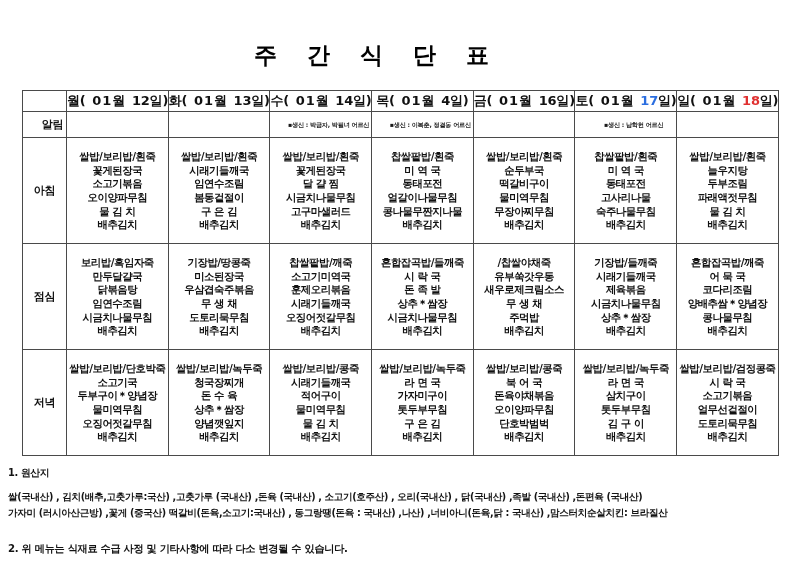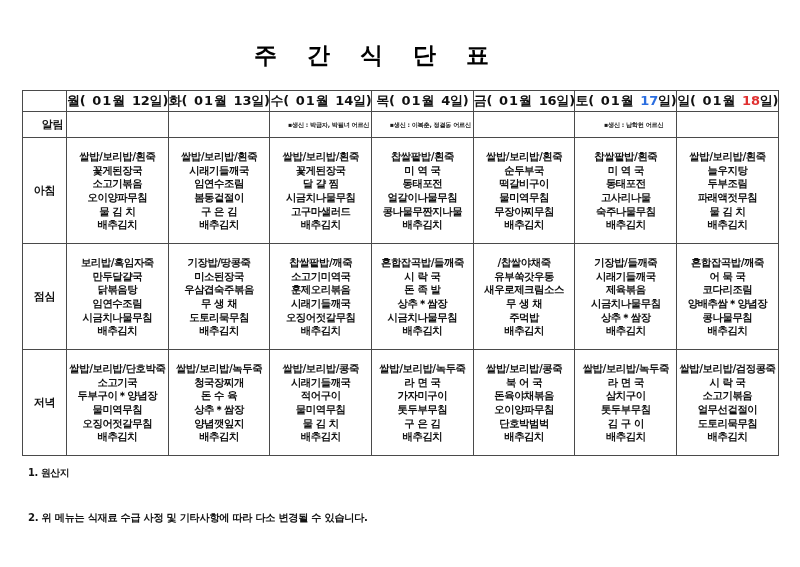--- a/index.html
+++ b/index.html
@@ -100,21 +100,21 @@
   }
   .meal-list div {
     font-size: 10.4px;
     letter-spacing: -0.45px;
     white-space: nowrap;
     font-weight: bold;
   }
 
   
   .footer {
-    padding: 0 28px;
+    padding: 0 8px;
     margin-top: 9px;
   }
   .footer .fline {
     font-size: 9.6px;
     font-weight: bold;
     letter-spacing: -0.35px;
     line-height: 1.62;
     white-space: nowrap;
     color: #141414;
   }
@@ -407,16 +407,18 @@
               </div>
             </td>
         </tr>
       </tbody>
     </table>
   </div>
 
   <div class="footer">
     <div class="fline heading">1. 원산지</div>
     <div class="gap"></div>
+    <div class="fline">쌀(국내산) , 김치(배추,고춧가루:국산) ,고춧가루 (국내산) ,돈육 (국내산) , 소고기(호주산) , 오리(국내산) , 닭(국내산) ,족발 (국내산) ,돈편육 (국내산)</div>
+    <div class="fline">가자미 (러시아산근방) ,꽃게 (중국산) 떡갈비(돈육,소고기:국내산) , 동그랑땡(돈육 : 국내산) ,나산) ,너비아니(돈육,닭 : 국내산) ,맘스터치순살치킨: 브라질산</div>
     <div class="fline note2">2. 위 메뉴는 식재료 수급 사정 및 기타사항에 따라 다소 변경될 수 있습니다.</div>
   </div>
 
 </div>
 
 </body></html>

